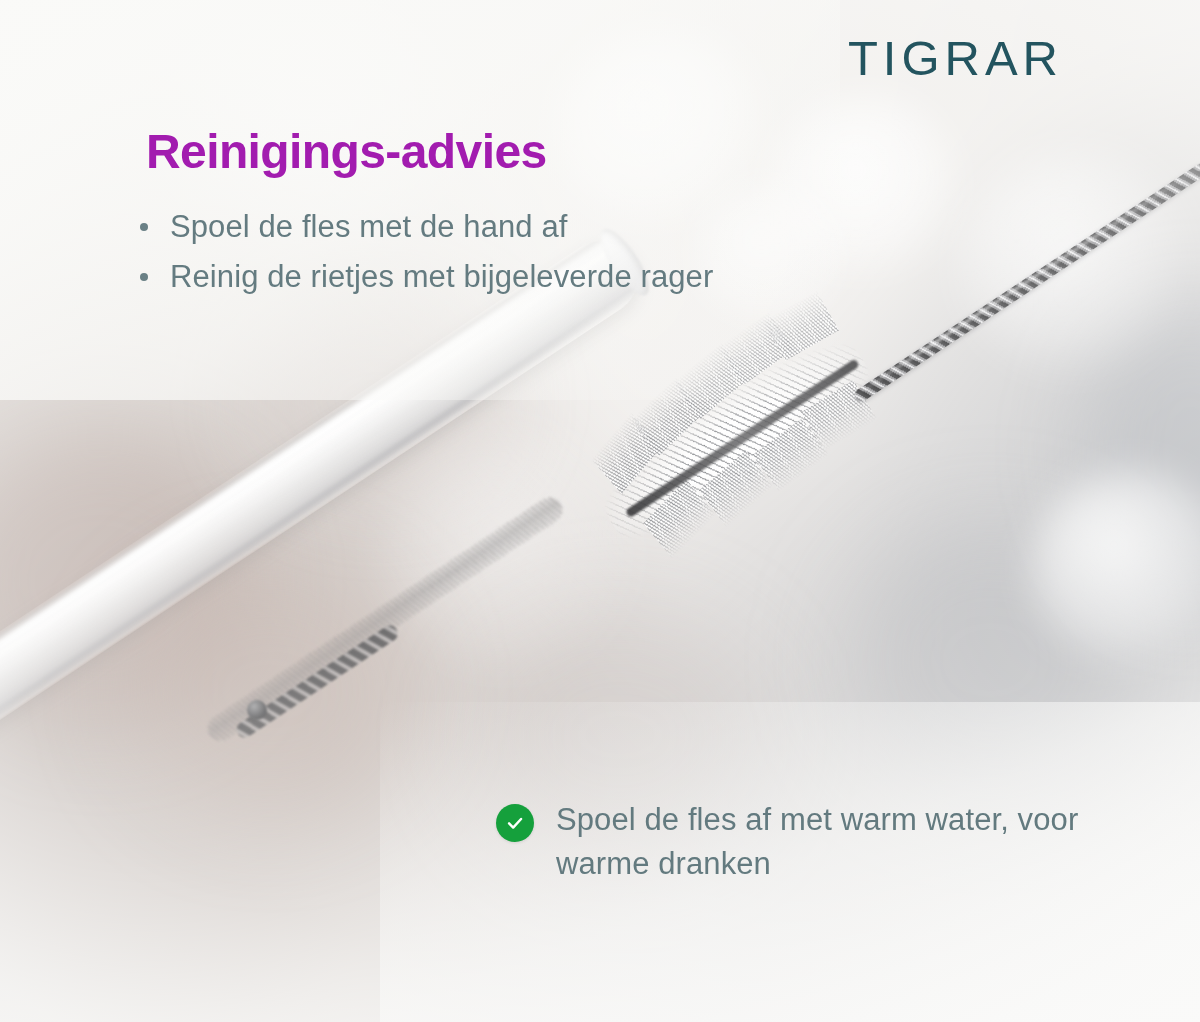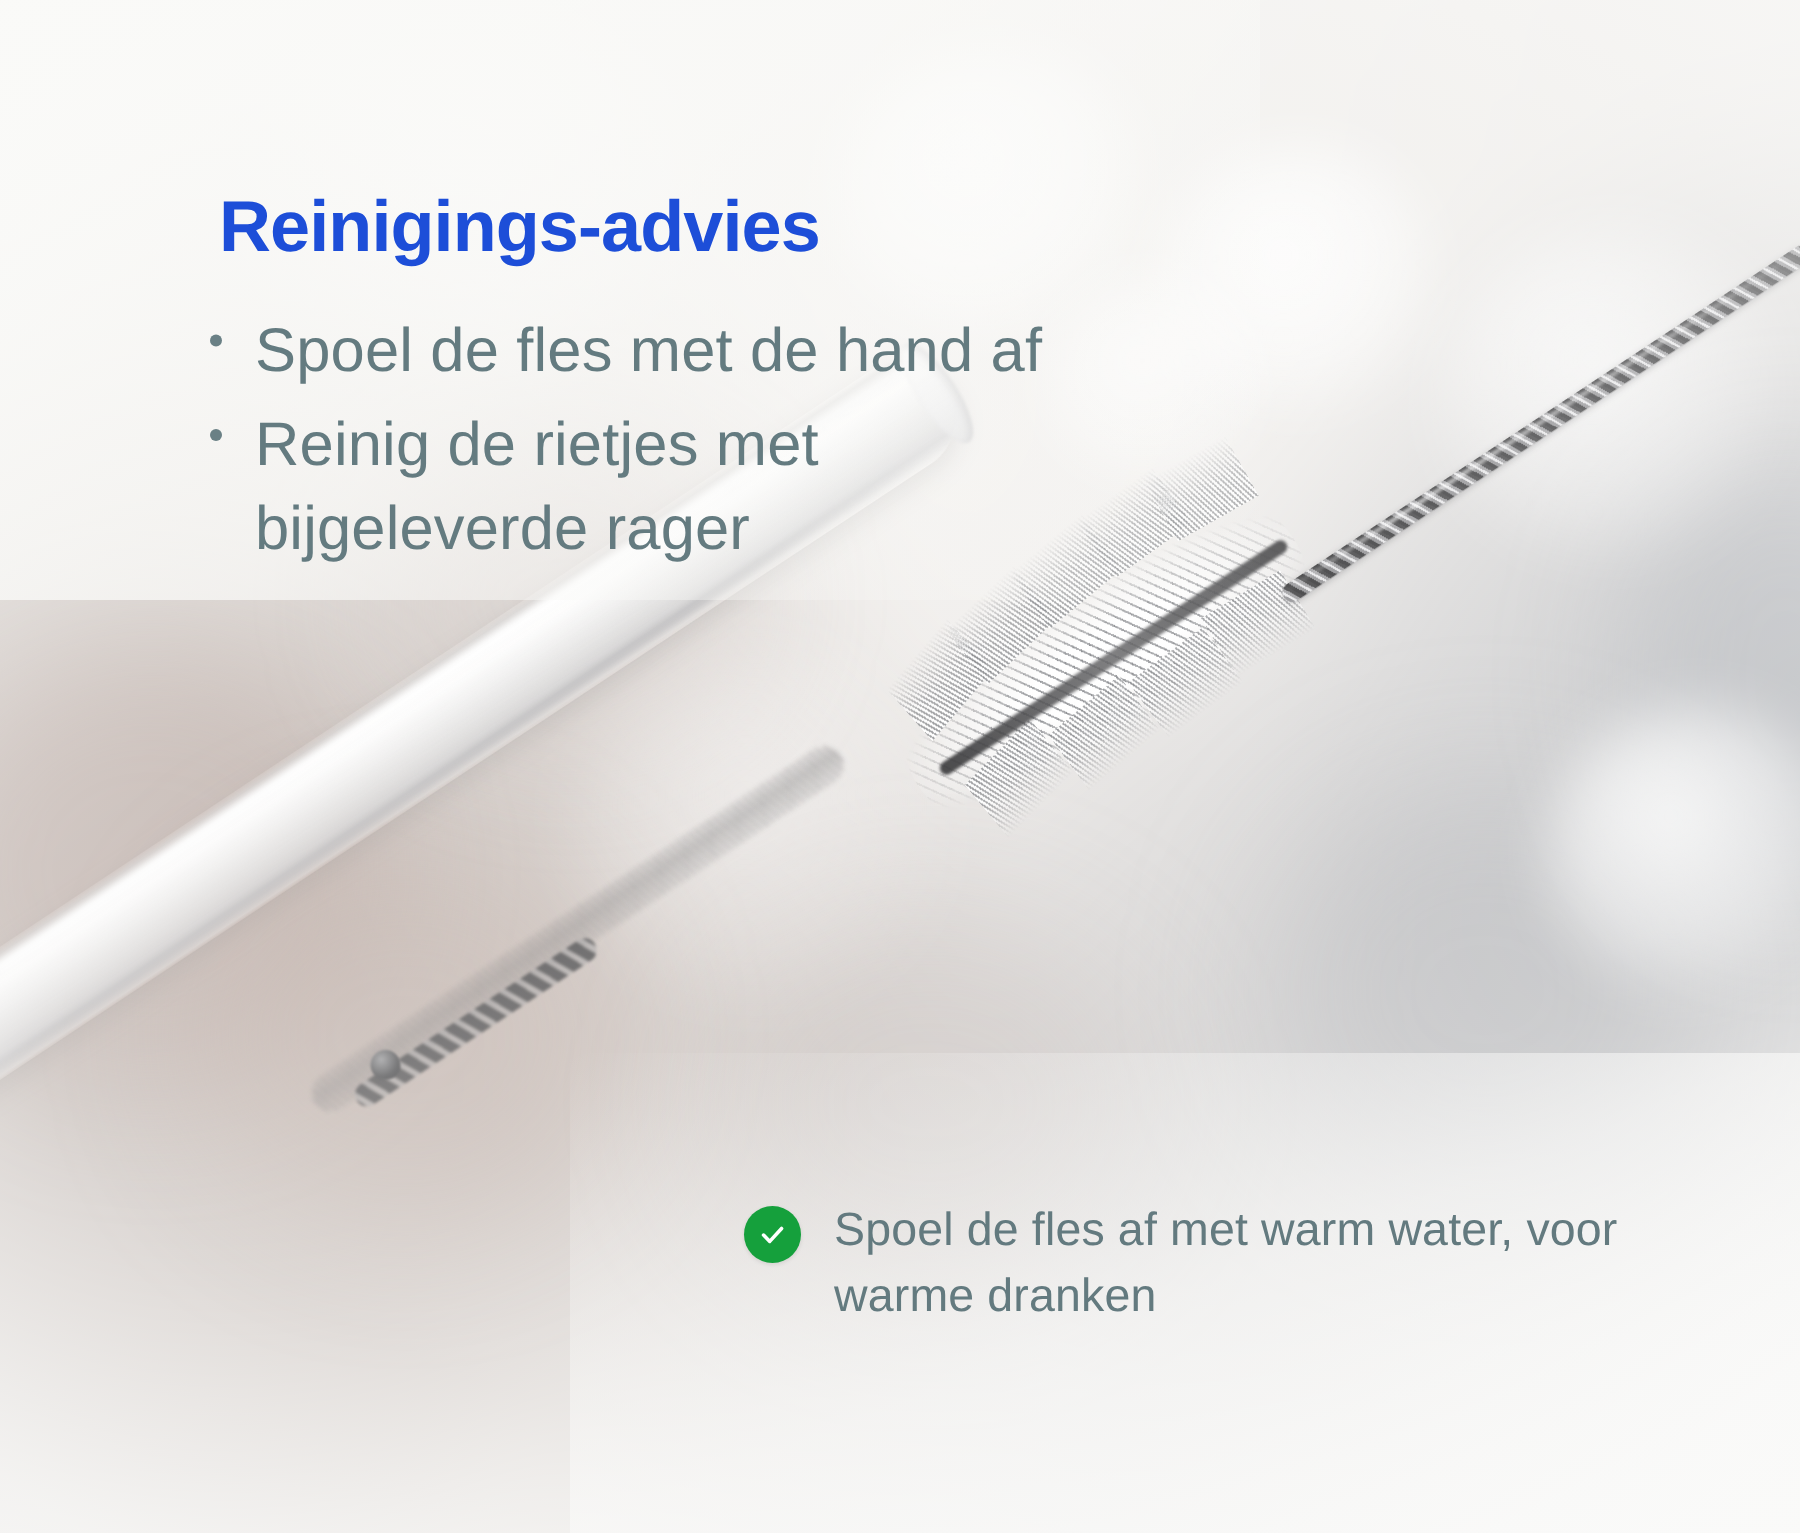--- a/index.html
+++ b/index.html
@@ -297,21 +297,21 @@
     white-space: nowrap;
   }
 
   .headline {
     position: absolute;
     left: 146px;
     top: 94px;
     font-size: 48px;
     font-weight: 700;
     letter-spacing: -0.6px;
-    color: #1d4ed8;
+    color: #a21caf;
     line-height: 1.1;
     white-space: nowrap;
   }
 
   .bullet-list {
     position: absolute;
     left: 134px;
     top: 206px;
     margin: 0;
     padding: 0;
@@ -325,21 +325,21 @@
   }
   .bullet-dot {
     flex: 0 0 auto;
     width: 8px;
     height: 8px;
     border-radius: 50%;
     background: #6a8085;
     margin: 17px 22px 0 6px;
   }
   .bullet-text {
-    font-size: 41px;
+    font-size: 31px;
     font-weight: 400;
     color: #647b80;
     line-height: 1.35;
     letter-spacing: 0.1px;
   }
 
   .check-list {
     position: absolute;
     left: 478px;
     top: 780px;
@@ -427,20 +427,21 @@
       <div class="wire-hi"></div>
     </div>
   </div>
 
   <div class="dof"></div>
   <div class="scrim-top"></div>
   <div class="scrim-bottom"></div>
 
   <div class="content">
 
+    <div class="logo">TIGRAR</div>
 
     <h1 class="headline">Reinigings-advies</h1>
 
     <ul class="bullet-list">
       <li class="bullet-item">
         <span class="bullet-dot"></span>
         <span class="bullet-text">Spoel de fles met de hand af</span>
       </li>
       <li class="bullet-item">
         <span class="bullet-dot"></span>

